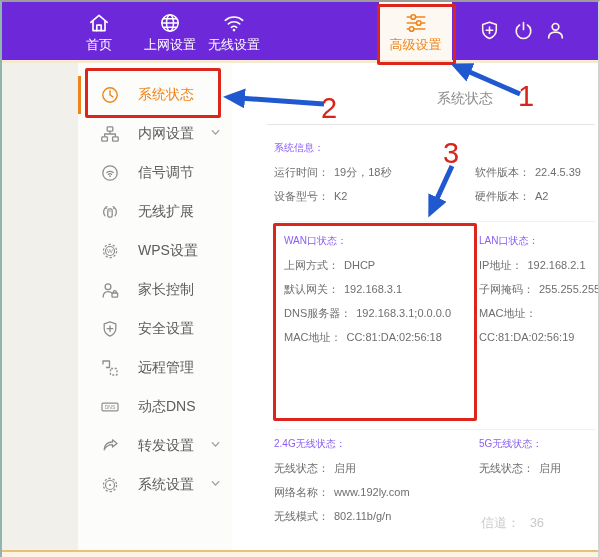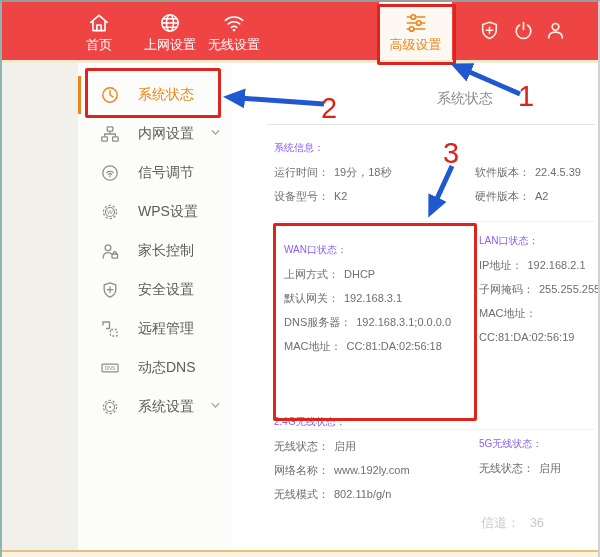--- a/index.html
+++ b/index.html
@@ -3,21 +3,21 @@
 <meta charset="utf-8">
 <style>
   html,body{margin:0;padding:0;background:#dfe3e6;}
   .app{
     position:relative; width:600px; height:557px; box-sizing:border-box;
     background:#fff; overflow:hidden;
     font-family:"Liberation Sans", sans-serif;
     border-top:2px solid #9b9b9b; border-left:2px solid #8fb5ae; border-right:2px solid #d2d2d2;
   }
   
-  .header{position:absolute;left:0;top:0;width:100%;height:58px;background:#ef4444;}
+  .header{position:absolute;left:0;top:0;width:100%;height:58px;background:#6d28d9;}
   .header-strip{position:absolute;left:0;top:58px;width:100%;height:3px;background:#f6e9d2;}
   .tab{position:absolute;top:0;height:58px;width:70px;display:flex;flex-direction:column;
        align-items:center;justify-content:center;gap:3px;color:#fff;cursor:pointer;}
   .tab .tab-label{font-size:13px;line-height:13px;}
   .tab.active{background:#fdf8f1;color:#ef861a;}
   .tab-icon svg{display:block;}
   .hdr-icon{position:absolute;top:17px;color:#fdf3e3;}
   .hdr-icon svg{display:block;}
   
   .left-margin{position:absolute;left:0;top:61px;width:76px;height:487px;background:#f1f0ea;}
@@ -158,20 +158,32 @@
           <svg width="20" height="20" viewBox="0 0 20 20" fill="none" stroke="currentColor" stroke-width="1.3" stroke-linecap="round">
             <circle cx="10" cy="10" r="7.2"></circle>
               <path d="M6.8 9.6 C8.5 7.9 11.5 7.9 13.2 9.6"></path>
             <path d="M8.4 11.4 C9.3 10.6 10.7 10.6 11.6 11.4"></path>
               <circle cx="10" cy="13.1" r="0.9" fill="currentColor" stroke="none"></circle>
           </svg>
           </span>
         <span class="slabel">信号调节</span>
       </div>
 
+      <div class="side-item">
+        <span class="sicon">
+          <svg width="20" height="20" viewBox="0 0 20 20" fill="none" stroke="currentColor" stroke-width="1.3" stroke-linecap="round">
+            <rect x="7.8" y="6.8" width="4.4" height="8.4" rx="1.6"></rect>
+              <circle cx="10" cy="9" r="0.8" fill="currentColor" stroke="none"></circle>
+            <path d="M4.9 6.3 C3.2 8.3 3.2 11.7 4.9 13.7"></path>
+              <path d="M15.1 6.3 C16.8 8.3 16.8 11.7 15.1 13.7"></path>
+            <path d="M6.9 4.6 C5.3 5.2 5.3 6 6.2 6.4 M13.1 4.6 C14.7 5.2 14.7 6 13.8 6.4"></path>
+          </svg>
+          </span>
+        <span class="slabel">无线扩展</span>
+      </div>
 
       <div class="side-item">
         <span class="sicon">
           <svg width="20" height="20" viewBox="0 0 20 20" fill="none" stroke="currentColor" stroke-width="1.2">
             <circle cx="10" cy="10" r="6.6" stroke-dasharray="2.3 1.9"></circle>
               <circle cx="10" cy="10" r="4.5"></circle>
             <text x="10" y="12.3" font-size="6.2" text-anchor="middle" fill="currentColor" stroke="none" font-family="Liberation Sans, sans-serif">W</text>
           </svg>
           </span>
         <span class="slabel">WPS设置</span>
@@ -212,20 +224,32 @@
       <div class="side-item">
         <span class="sicon">
           <svg width="20" height="20" viewBox="0 0 20 20" fill="none" stroke="currentColor" stroke-width="1.2">
             <rect x="2" y="6.2" width="16" height="7.6" rx="1"></rect>
             <text x="10" y="11.9" font-size="5" text-anchor="middle" fill="currentColor" stroke="none" font-family="Liberation Sans, sans-serif">DNS</text>
           </svg>
           </span>
         <span class="slabel">动态DNS</span>
       </div>
 
+      <div class="side-item">
+        <span class="sicon">
+          <svg width="20" height="20" viewBox="0 0 20 20" fill="none" stroke="currentColor" stroke-width="1.3" stroke-linecap="round" stroke-linejoin="round">
+            <path d="M12.5 3.8 L17 7.4 L12.5 11 V8.6 C8.6 8.6 5.8 10.2 4.2 13.8 C4.2 9 7.6 6 12.5 6 Z"></path>
+          </svg>
+          </span>
+        <span class="slabel">转发设置</span>
+        <span class="chev">
+          <svg width="13" height="13" viewBox="0 0 14 14" fill="none" stroke="currentColor" stroke-width="1.4" stroke-linecap="round">
+              <path d="M3.5 5 L7 8.7 L10.5 5"></path>
+            </svg></span>
+      </div>
 
       <div class="side-item">
         <span class="sicon">
           <svg width="20" height="20" viewBox="0 0 20 20" fill="none" stroke="currentColor" stroke-width="1.2">
             <circle cx="10" cy="10" r="6.6" stroke-dasharray="2.3 1.9"></circle>
               <circle cx="10" cy="10" r="4.5"></circle>
             <circle cx="10" cy="10" r="1.1" fill="currentColor" stroke="none"></circle>
           </svg>
           </span>
         <span class="slabel">系统设置</span>
@@ -248,39 +272,39 @@
     <div class="kv"><span>运行时间：</span><span class="val">19分，18秒</span></div>
     <div class="kv"><span>设备型号：</span><span class="val">K2</span></div>
   </div>
   <div class="blk" style="left:473px;top:158px;width:127px">
     <div class="kv"><span>软件版本：</span><span class="val">22.4.5.39</span></div>
     <div class="kv"><span>硬件版本：</span><span class="val">A2</span></div>
   </div>
 
   <div class="divider faint" style="left:272px;top:219px;width:321px"></div>
 
-  <div class="blk" style="left:282px;top:236px;width:185px">
+  <div class="blk" style="left:282px;top:227px;width:185px">
     <div class="sec-title">WAN口状态：</div>
     <div class="kv"><span>上网方式：</span><span class="val">DHCP</span></div>
     <div class="kv"><span>默认网关：</span><span class="val">192.168.3.1</span></div>
     <div class="kv"><span>DNS服务器：</span><span class="val">192.168.3.1;0.0.0.0</span></div>
     <div class="kv"><span>MAC地址：</span><span class="val">CC:81:DA:02:56:18</span></div>
   </div>
 
   <div class="blk" style="left:477px;top:227px;width:123px">
     <div class="sec-title">LAN口状态：</div>
     <div class="kv"><span>IP地址：</span><span class="val">192.168.2.1</span></div>
     <div class="kv"><span>子网掩码：</span><span class="val">255.255.255.0</span></div>
     <div class="kv">MAC地址：</div>
     <div class="kv">CC:81:DA:02:56:19</div>
   </div>
 
   <div class="divider faint" style="left:272px;top:427px;width:321px"></div>
 
-  <div class="blk" style="left:272px;top:408px;width:195px">
+  <div class="blk" style="left:272px;top:430px;width:195px">
     <div class="sec-title">2.4G无线状态：</div>
     <div class="kv"><span>无线状态：</span><span class="val">启用</span></div>
     <div class="kv"><span>网络名称：</span><span class="val">www.192ly.com</span></div>
     <div class="kv"><span>无线模式：</span><span class="val">802.11b/g/n</span></div>
   </div>
 
   <div class="blk" style="left:477px;top:430px;width:123px">
     <div class="sec-title">5G无线状态：</div>
     <div class="kv"><span>无线状态：</span><span class="val">启用</span></div>
   </div>

